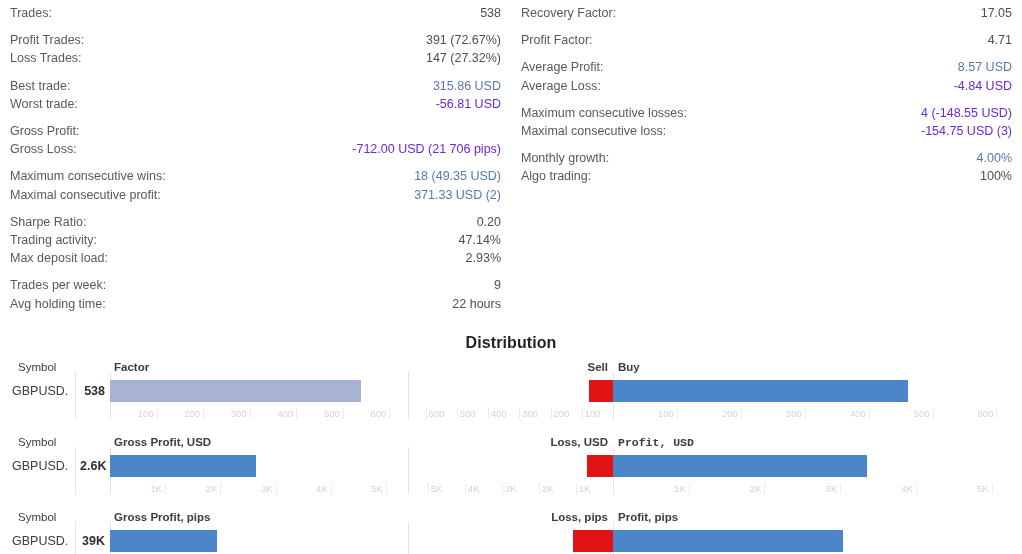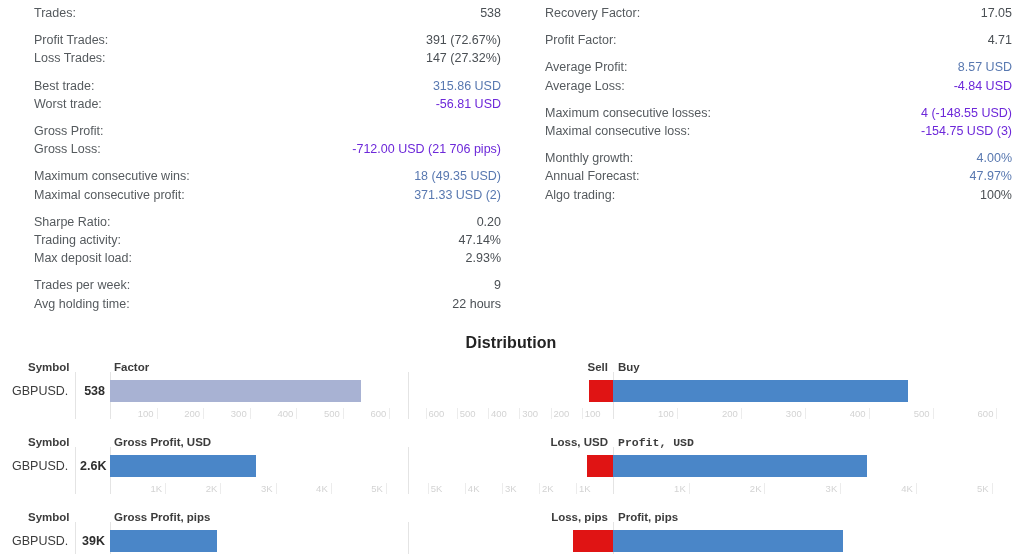--- a/index.html
+++ b/index.html
@@ -11,21 +11,21 @@
     overflow: hidden;
   }
 
   
   #stats {
     display: flex;
     width: 1022px;
     padding-top: 4px;
   }
   .stat-col { width: 511px; padding: 0 10px 0 10px; }
-  .stat-group { padding-bottom: 9px; margin-left: 24px; }
+  .stat-group { padding-bottom: 9px; }
   .stat-row {
     display: flex;
     justify-content: space-between;
     align-items: baseline;
     font-size: 12.5px;
     line-height: 18.2px;
     white-space: nowrap;
   }
   .stat-label { color: #555a5e; }
   .stat-value { color: #4a4f54; text-align: right; }
@@ -40,21 +40,21 @@
     font-weight: bold;
     color: #232323;
     padding: 12px 0 6px 0;
     letter-spacing: .1px;
   }
 
   .dist-row { position: relative; width: 1022px; height: 75px; }
   .dist-row.last { height: 59px; overflow: hidden; }
 
   .hdr { position: absolute; top: 3px; font-size: 11.5px; color: #3c3c3c; font-weight: bold; }
-  .hdr-symbol { left: 28px; font-weight: bold; color: #3c3c3c; }
+  .hdr-symbol { left: 18px; font-weight: normal; color: #3c3c3c; }
 
   .sym-name {
     position: absolute; top: 26px; left: 12px;
     font-size: 12.5px; color: #3c3c3c;
   }
   .sym-val {
     position: absolute; top: 26px;
     font-size: 12.5px; color: #2e2e2e; font-weight: bold;
     text-align: right;
   }
@@ -181,24 +181,20 @@
         </div>
         <div class="stat-row">
           <span class="stat-label">Maximal consecutive loss:</span>
           <span class="stat-value v-neg">-154.75 USD (3)</span>
         </div>
       </div>
       <div class="stat-group">
         <div class="stat-row">
           <span class="stat-label">Monthly growth:</span>
           <span class="stat-value v-pos">4.00%</span>
-        </div>
-        <div class="stat-row">
-          <span class="stat-label">Annual Forecast:</span>
-          <span class="stat-value v-pos">47.97%</span>
         </div>
         <div class="stat-row">
           <span class="stat-label">Algo trading:</span>
           <span class="stat-value v-neutral">100%</span>
         </div>
       </div>
     </div>
 </div>
 
 <div id="dist-title">Distribution</div>

